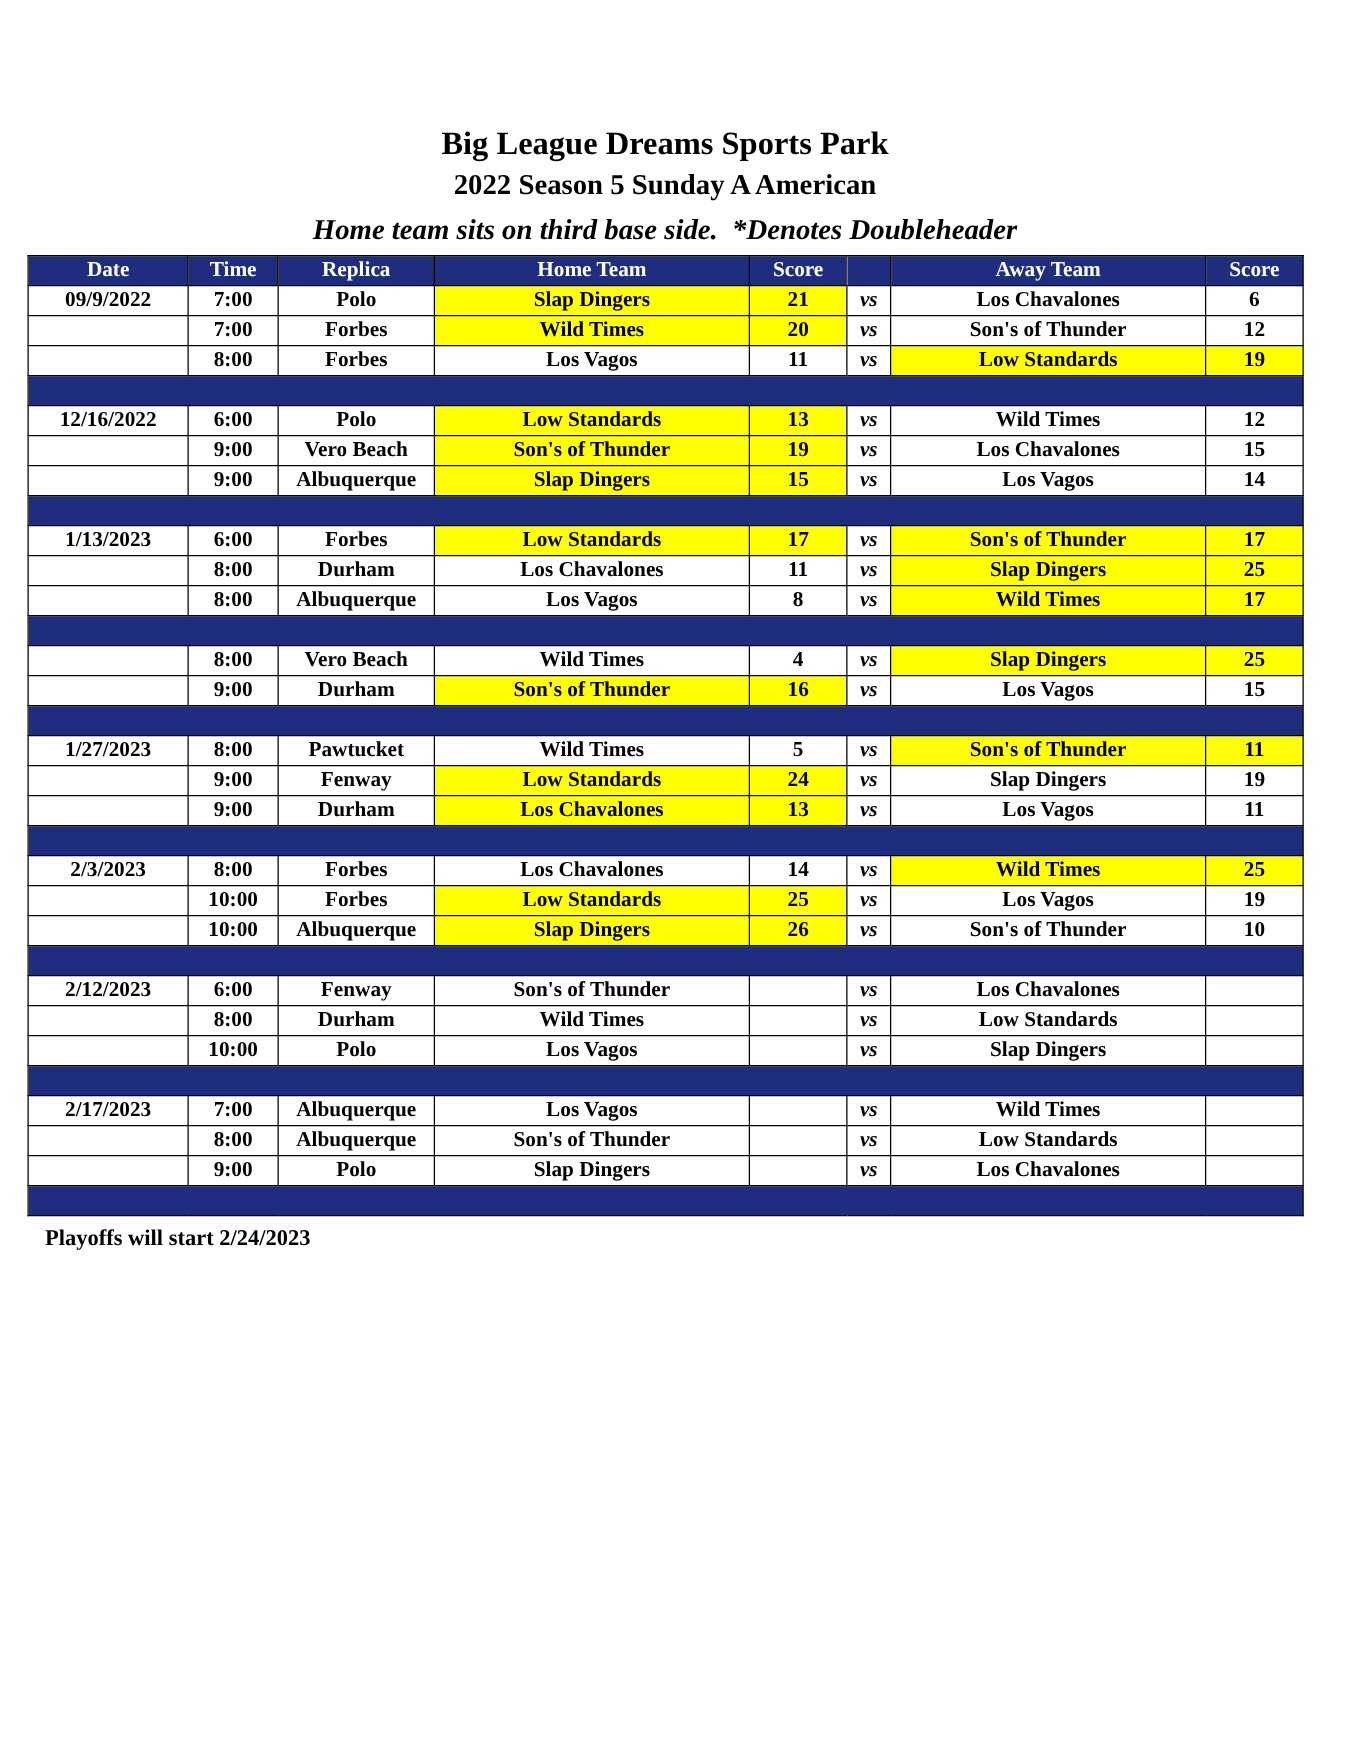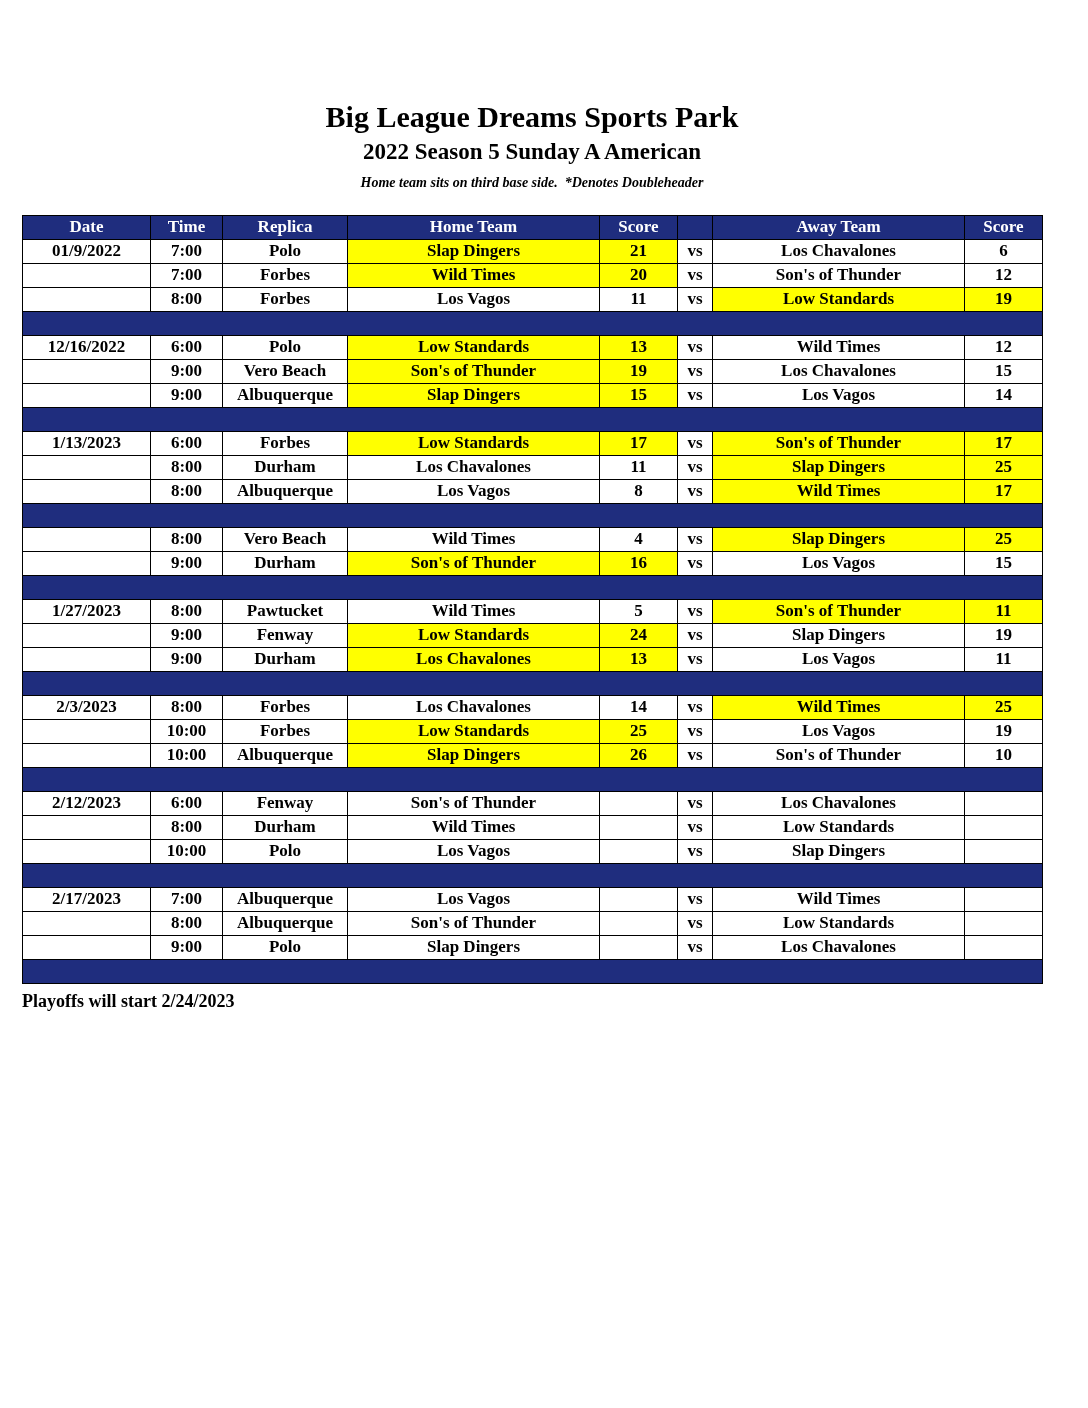--- a/index.html
+++ b/index.html
@@ -11,38 +11,38 @@
     min-height: 1408px;
     font-family: "Liberation Serif", "DejaVu Serif", serif;
     color: #000;
   }
   .page {
     width: 1088px;
     padding: 100px 22px 0 22px;
   }
   .title {
     text-align: center;
-    font-size: 30px;
+    font-size: 26px;
     font-weight: bold;
     margin: 0 0 5px 0;
     width: 1020px;
   }
   .subtitle {
     text-align: center;
     font-size: 23px;
     font-weight: bold;
     margin: 0 0 10px 0;
     width: 1020px;
   }
   .note {
     text-align: center;
-    font-size: 14px;
+    font-size: 23px;
     font-weight: bold;
     font-style: italic;
-    margin: 0 0 24px 0;
+    margin: 0 0 7px 0;
     width: 1020px;
     white-space: pre-wrap;
   }
   table.schedule {
     border-collapse: collapse;
     table-layout: fixed;
     width: 1020px;
   }
   table.schedule th,
   table.schedule td {
@@ -62,25 +62,26 @@
     color: #ffffff;
     margin-left: 24px;
   }
   td.sep {
     background: var(--navy, #1F2D7E);
   }
   td.hl {
     background: var(--hl, #FFFF00);
   }
   td.vs {
+    font-style: italic;
   }
   .footer {
     font-size: 18px;
     font-weight: bold;
-    margin: 7px 0 0 0;
+    margin: 7px 0 0 14px;
   }
 </style>
 </head>
 <body>
 
 <div class="page">
   <h1 class="title">Big League Dreams Sports Park</h1>
   <h2 class="subtitle">2022 Season 5 Sunday A American</h2>
   <p class="note">Home team sits on third base side.  *Denotes Doubleheader</p>
 
@@ -102,21 +103,21 @@
           <th>Replica</th>
           <th>Home Team</th>
           <th>Score</th>
           <th></th>
           <th>Away Team</th>
           <th>Score</th>
         </tr>
       </thead>
     <tbody>
         <tr>
-          <td>01/9/2022</td>
+          <td>09/9/2022</td>
           <td>7:00</td>
           <td>Polo</td>
           <td class="hl">Slap Dingers</td>
           <td class="hl">21</td>
           <td class="vs">vs</td>
           <td>Los Chavalones</td>
           <td>6</td>
         </tr>
         <tr>
           <td></td>

